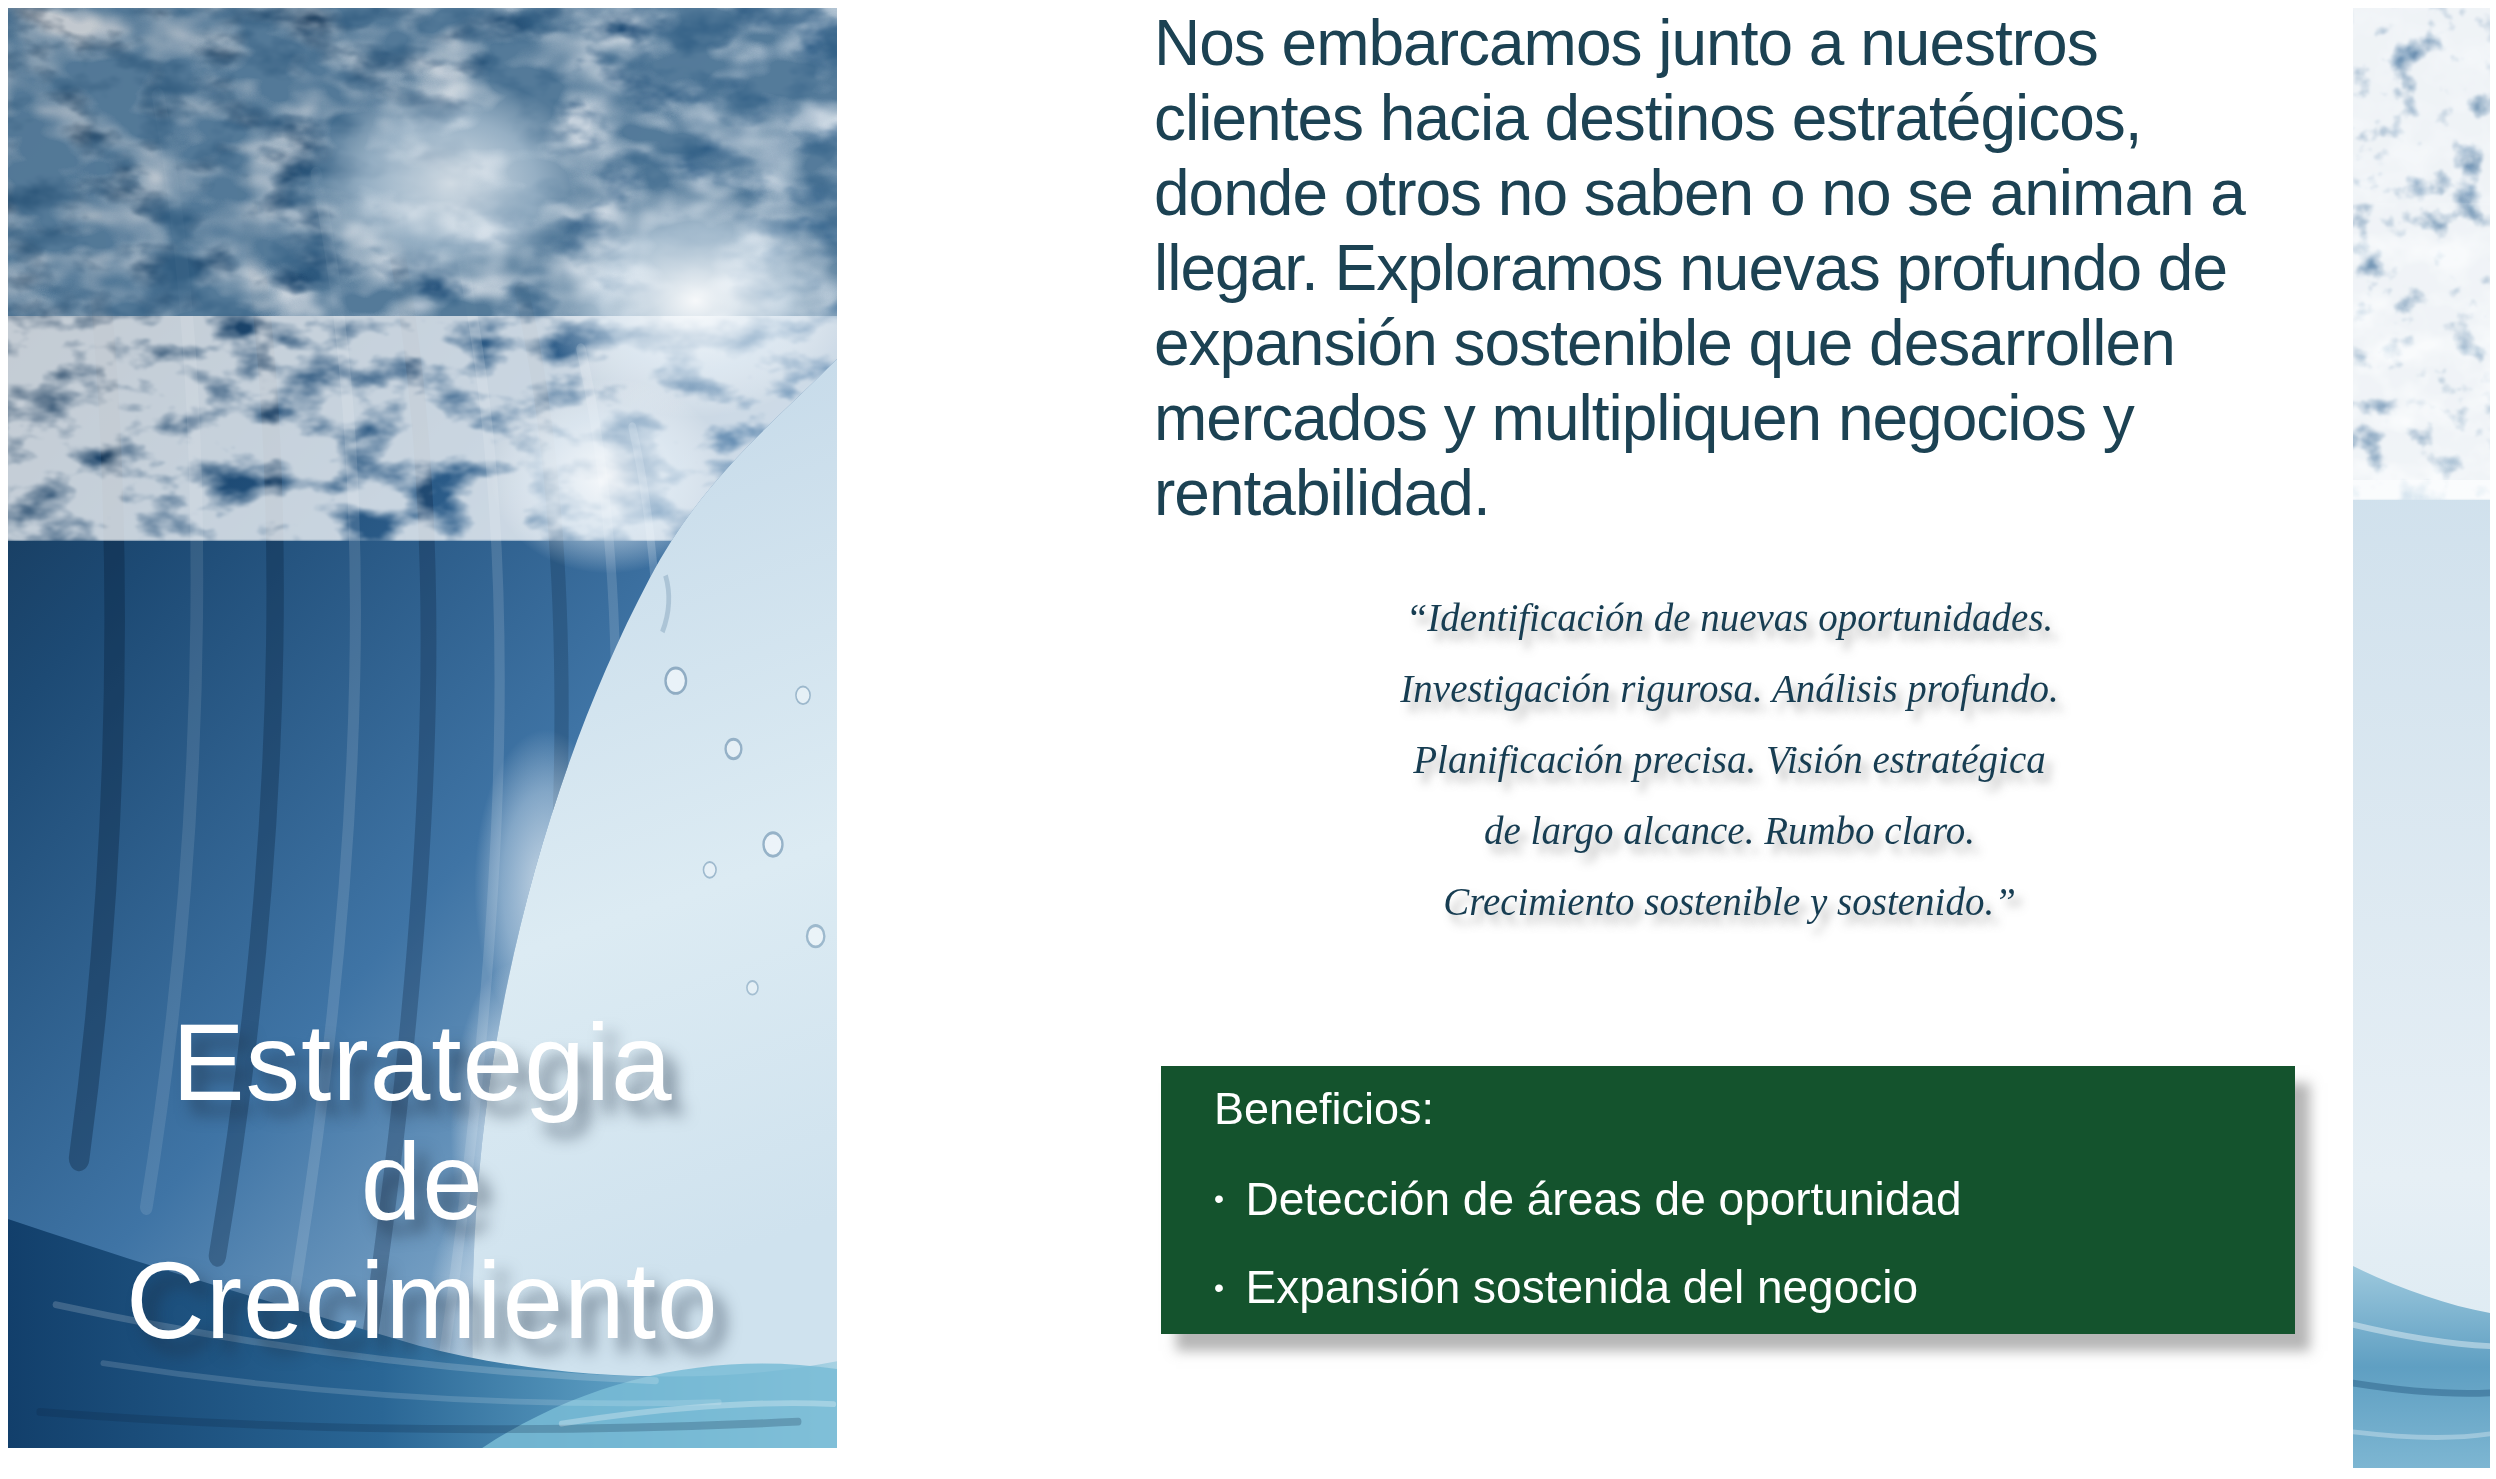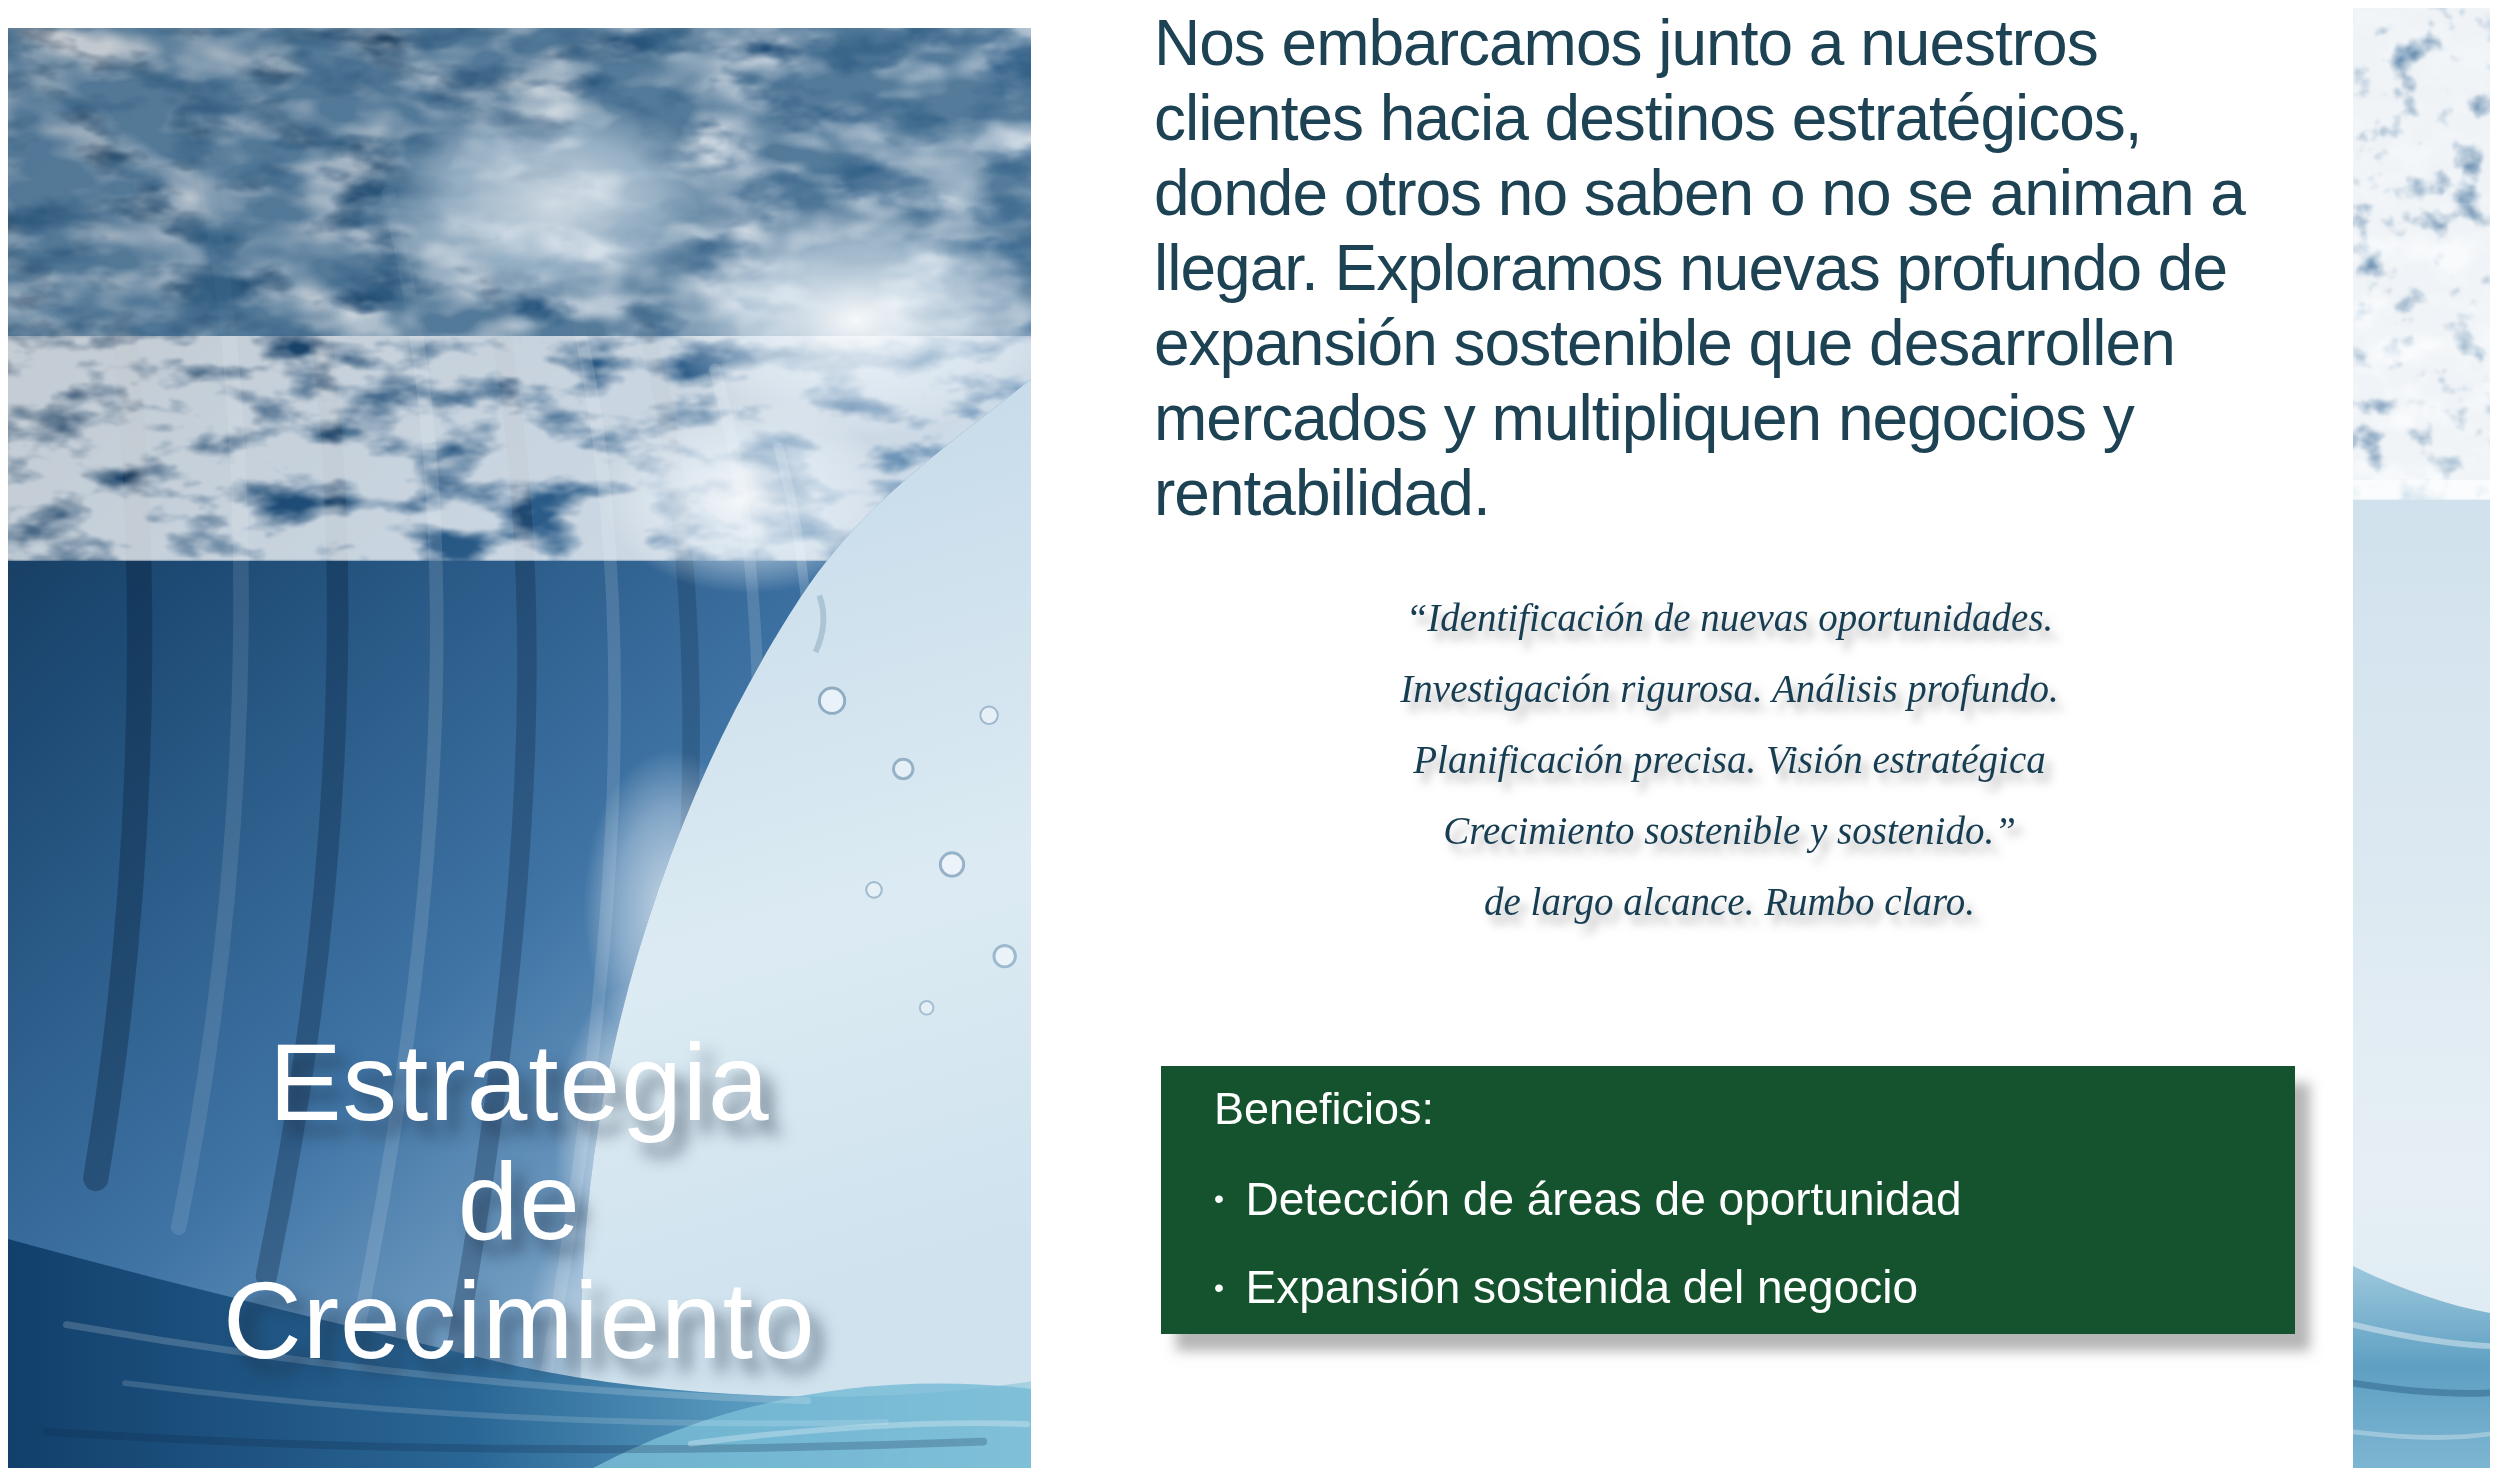--- a/index.html
+++ b/index.html
@@ -6,23 +6,22 @@
   .page{
     position:relative;
     width:2497px;height:1479px;
     background:#ffffff;
     overflow:hidden;
     font-family:"Liberation Sans", sans-serif;
   }
 
   
   .left-photo{
-    position:absolute;left:7.8px;top:7.8px;width:1023px;height:1440px;
+    position:absolute;left:7.8px;top:7.8px;width:829px;height:1440px;
     overflow:hidden;
-    margin-top:20px;
   }
   .left-photo svg{display:block;width:100%;height:100%;}
   .photo-title{
     position:absolute;left:0;top:995px;width:100%;
     text-align:center;
     color:#ffffff;
     font-size:109px;line-height:119px;font-weight:400;
     letter-spacing:1px;
     text-shadow:11.7px 13.7px 15.6px rgba(30,45,65,0.55);
   }
@@ -189,22 +188,22 @@
       <div>llegar. Exploramos nuevas profundo de</div>
       <div>expansión sostenible que desarrollen</div>
       <div>mercados y multipliquen negocios y</div>
       <div>rentabilidad.</div>
     </div>
 
     <div class="quote">
       <div>“Identificación de nuevas oportunidades.</div>
       <div>Investigación rigurosa. Análisis profundo.</div>
       <div>Planificación precisa. Visión estratégica</div>
+      <div>de largo alcance. Rumbo claro.</div>
       <div>Crecimiento sostenible y sostenido.”</div>
-      <div>de largo alcance. Rumbo claro.</div>
     </div>
   </div>
 
   <div class="benefits-box">
     <div class="benefits-heading">Beneficios:</div>
     <div class="benefit-item">
       <span class="bullet">•</span><span>Detección de áreas de oportunidad</span>
     </div>
     <div class="benefit-item">
       <span class="bullet">•</span><span>Expansión sostenida del negocio</span>

